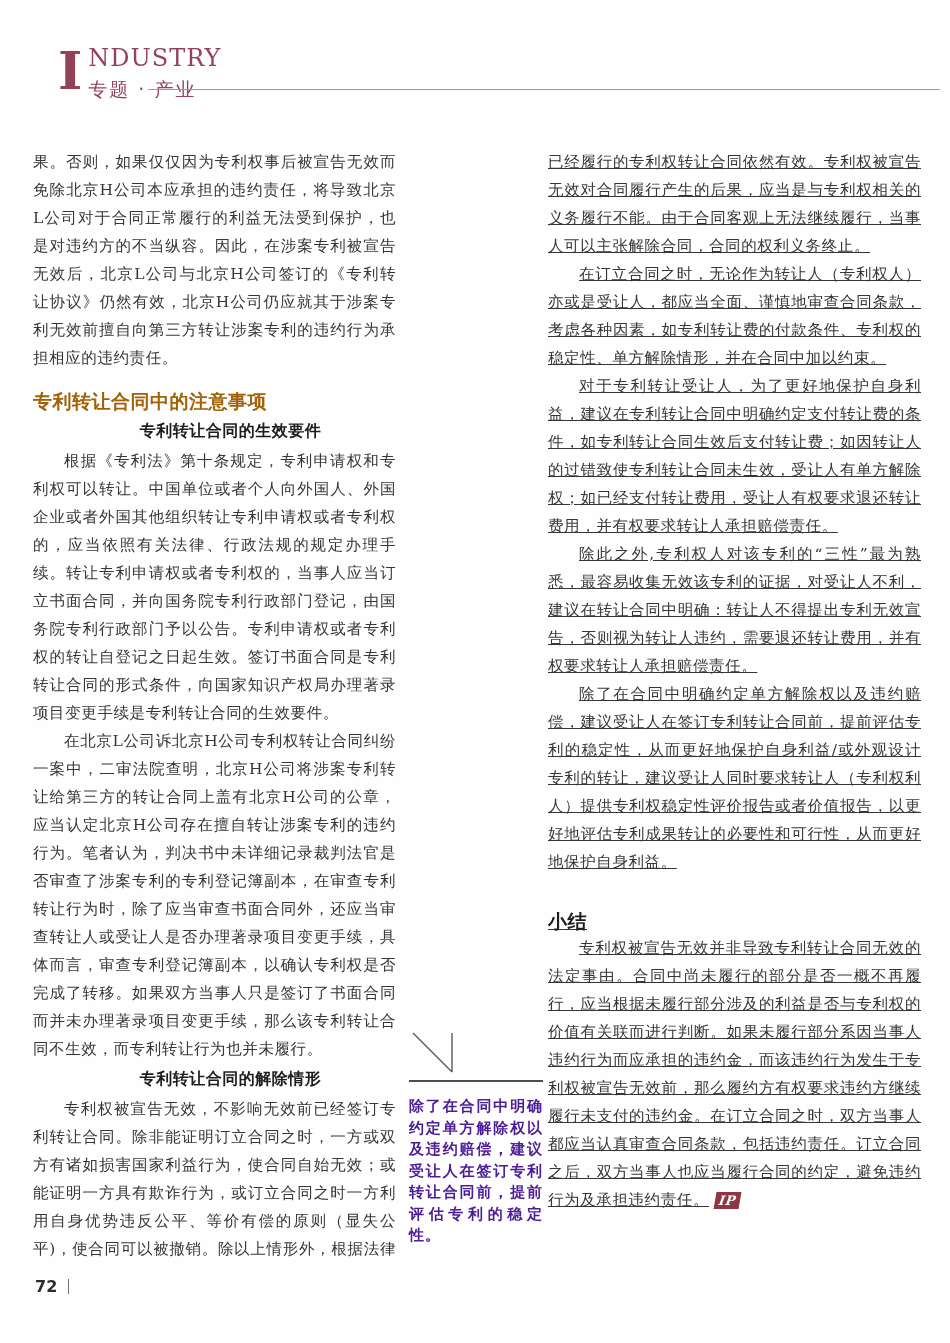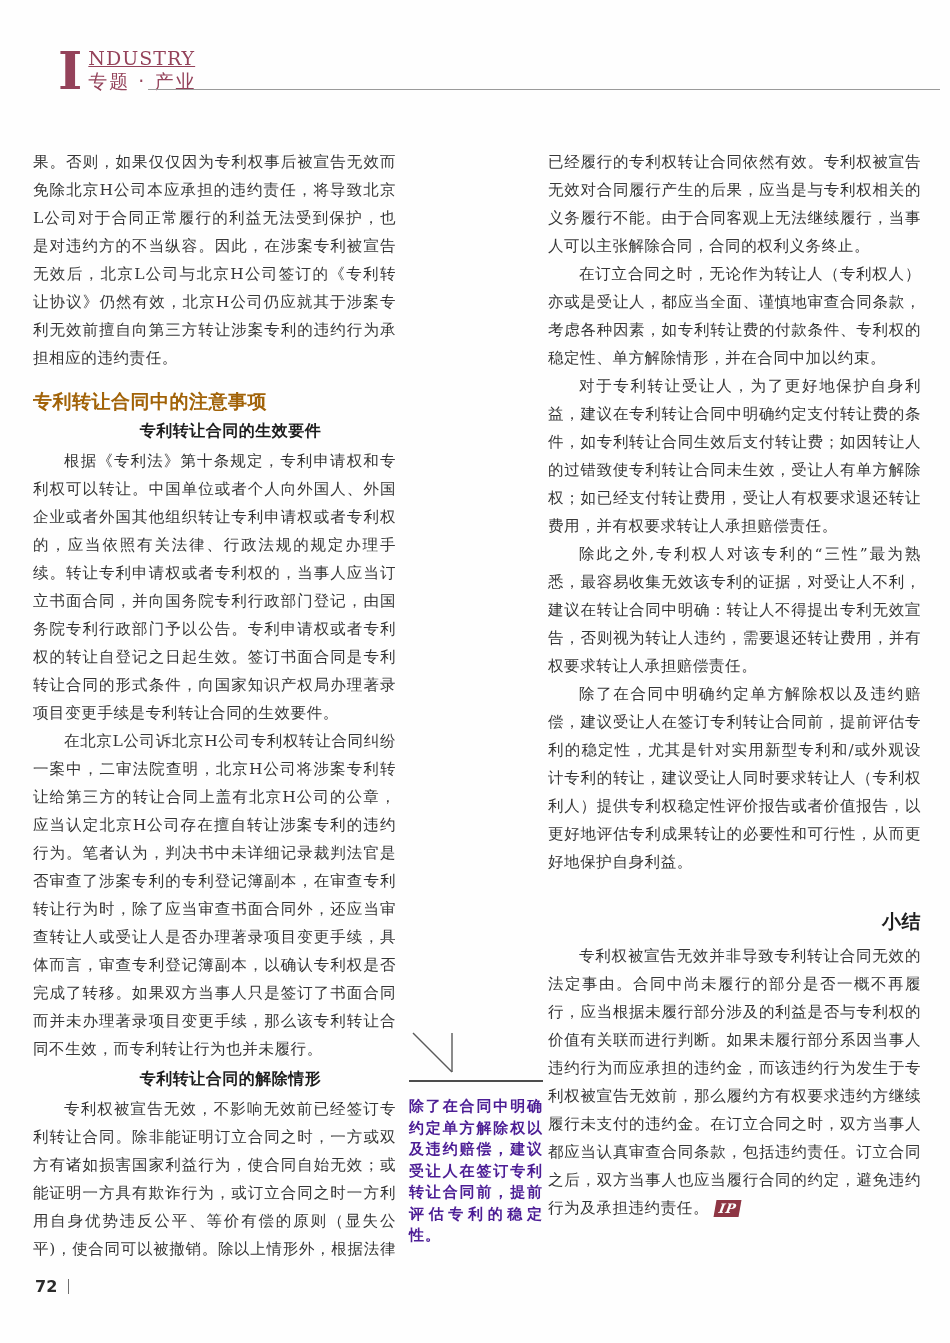--- a/index.html
+++ b/index.html
@@ -8,57 +8,57 @@
 
   
   .masthead{position:absolute;left:58px;top:48px;height:48px;}
   .masthead-initial{
     float:left;font-family:"DejaVu Serif","Liberation Serif",serif;
     font-size:52px;line-height:46px;font-weight:bold;color:#94425a;letter-spacing:0;
   }
   .masthead-text{float:left;margin-left:6px;color:#94425a;}
   .masthead-en{
     font-family:"DejaVu Serif","Liberation Serif",serif;
-    font-size:19px;line-height:21px;letter-spacing:1px;font-weight:500;text-decoration:underline;
+    font-size:24px;line-height:21px;letter-spacing:1px;font-weight:500;
   }
   .masthead-cn{
     font-family:"DejaVu Sans","Liberation Sans",sans-serif;
-    font-size:19px;line-height:22px;margin-top:1px;letter-spacing:2px;
+    font-size:19px;line-height:22px;margin-top:9px;letter-spacing:2px;
   }
   .masthead-rule{
     position:absolute;left:148px;top:89px;width:792px;height:0;
     border-top:1.6px solid #9a9a9a;
   }
 
   
   .col{
     position:absolute;top:148px;
     font-size:15.5px;line-height:28px;color:#363636;
     text-align:justify;text-justify:inter-character;letter-spacing:0.6px;
     overflow:hidden;
   }
   .col-left{left:33px;width:363px;height:1120px;}
-  .col-right{left:548px;width:373px;height:1125px;}
+  .col-right{left:548px;width:373px;height:1125px;text-decoration:underline;}
   .col p{margin:0;text-indent:2em;}
   .col p.no-indent{text-indent:0;}
 
   h2.section-heading{
     margin:17px 0 6px 0;font-family:"DejaVu Sans","Liberation Sans",sans-serif;
     font-size:19px;line-height:24px;font-weight:bold;color:#a16207;
     text-indent:0;letter-spacing:0.5px;text-align:left;
   }
   h3.sub-heading{
     margin:4px 0 4px 0;font-family:"DejaVu Sans","Liberation Sans",sans-serif;
     font-size:16px;line-height:24px;font-weight:bold;color:#1d1d1d;
     text-indent:2em;letter-spacing:0.5px;text-align:center;
   }
   h2.summary-heading{
-    margin:32px 0 8px 0;font-family:"DejaVu Sans","Liberation Sans",sans-serif;
+    margin:32px 0 0 0;font-family:"DejaVu Sans","Liberation Sans",sans-serif;
     font-size:19px;line-height:26px;font-weight:bold;color:#1d1d1d;
-    text-indent:0;letter-spacing:0.5px;text-align:right;
+    text-indent:0;letter-spacing:0.5px;text-align:left;
   }
 
   
   .pull-quote{position:absolute;left:409px;top:1030px;width:134px;}
   .pull-quote-arrow{display:block;margin:0 0 4px 1px;}
   .pull-quote-rule{border:none;border-top:2px solid #4d4d4d;margin:0 0 14px 0;width:134px;}
   .pull-quote-text{
     margin:0;font-family:"DejaVu Sans","Liberation Sans",sans-serif;
     font-size:15px;line-height:21.5px;font-weight:bold;color:#4c1d95;
     text-align:justify;text-justify:inter-character;letter-spacing:1px;
@@ -112,21 +112,21 @@
     </svg>
     <hr class="pull-quote-rule">
     <p class="pull-quote-text">除了在合同中明确约定单方解除权以及违约赔偿，建议受让人在签订专利转让合同前，提前评估专利的稳定性。</p>
   </div>
 
   <div class="col col-right">
     <p class="no-indent">已经履行的专利权转让合同依然有效。专利权被宣告无效对合同履行产生的后果，应当是与专利权相关的义务履行不能。由于合同客观上无法继续履行，当事人可以主张解除合同，合同的权利义务终止。</p>
     <p>在订立合同之时，无论作为转让人（专利权人）亦或是受让人，都应当全面、谨慎地审查合同条款，考虑各种因素，如专利转让费的付款条件、专利权的稳定性、单方解除情形，并在合同中加以约束。</p>
     <p>对于专利转让受让人，为了更好地保护自身利益，建议在专利转让合同中明确约定支付转让费的条件，如专利转让合同生效后支付转让费；如因转让人的过错致使专利转让合同未生效，受让人有单方解除权；如已经支付转让费用，受让人有权要求退还转让费用，并有权要求转让人承担赔偿责任。</p>
     <p>除此之外,专利权人对该专利的“三性”最为熟悉，最容易收集无效该专利的证据，对受让人不利，建议在转让合同中明确：转让人不得提出专利无效宣告，否则视为转让人违约，需要退还转让费用，并有权要求转让人承担赔偿责任。</p>
-    <p>除了在合同中明确约定单方解除权以及违约赔偿，建议受让人在签订专利转让合同前，提前评估专利的稳定性，尤其是针对实用新型专利和/或外观设计专利的转让，建议受让人同时要求转让人（专利权利人）提供专利权稳定性评价报告或者价值报告，以更好地评估专利成果转让的必要性和可行性，从而更好地保护自身利益。</p>
+    <p>除了在合同中明确约定单方解除权以及违约赔偿，建议受让人在签订专利转让合同前，提前评估专利的稳定性，从而更好地保护自身利益/或外观设计专利的转让，建议受让人同时要求转让人（专利权利人）提供专利权稳定性评价报告或者价值报告，以更好地评估专利成果转让的必要性和可行性，从而更好地保护自身利益。</p>
     <h2 class="summary-heading">小结</h2>
     <p><span>专利权被宣告无效并非导致专利转让合同无效的法定事由。合同中尚未履行的部分是否一概不再履行，应当根据未履行部分涉及的利益是否与专利权的价值有关联而进行判断。如果未履行部分系因当事人违约行为而应承担的违约金，而该违约行为发生于专利权被宣告无效前，那么履约方有权要求违约方继续履行未支付的违约金。在订立合同之时，双方当事人都应当认真审查合同条款，包括违约责任。订立合同之后，双方当事人也应当履行合同的约定，避免违约行为及承担违约责任。</span><span class="end-mark">IP</span></p>
   </div>
 
   <div class="footer">
     <span class="page-number">72</span>
     <span class="footer-divider"></span>
   </div>
 
 </div>

